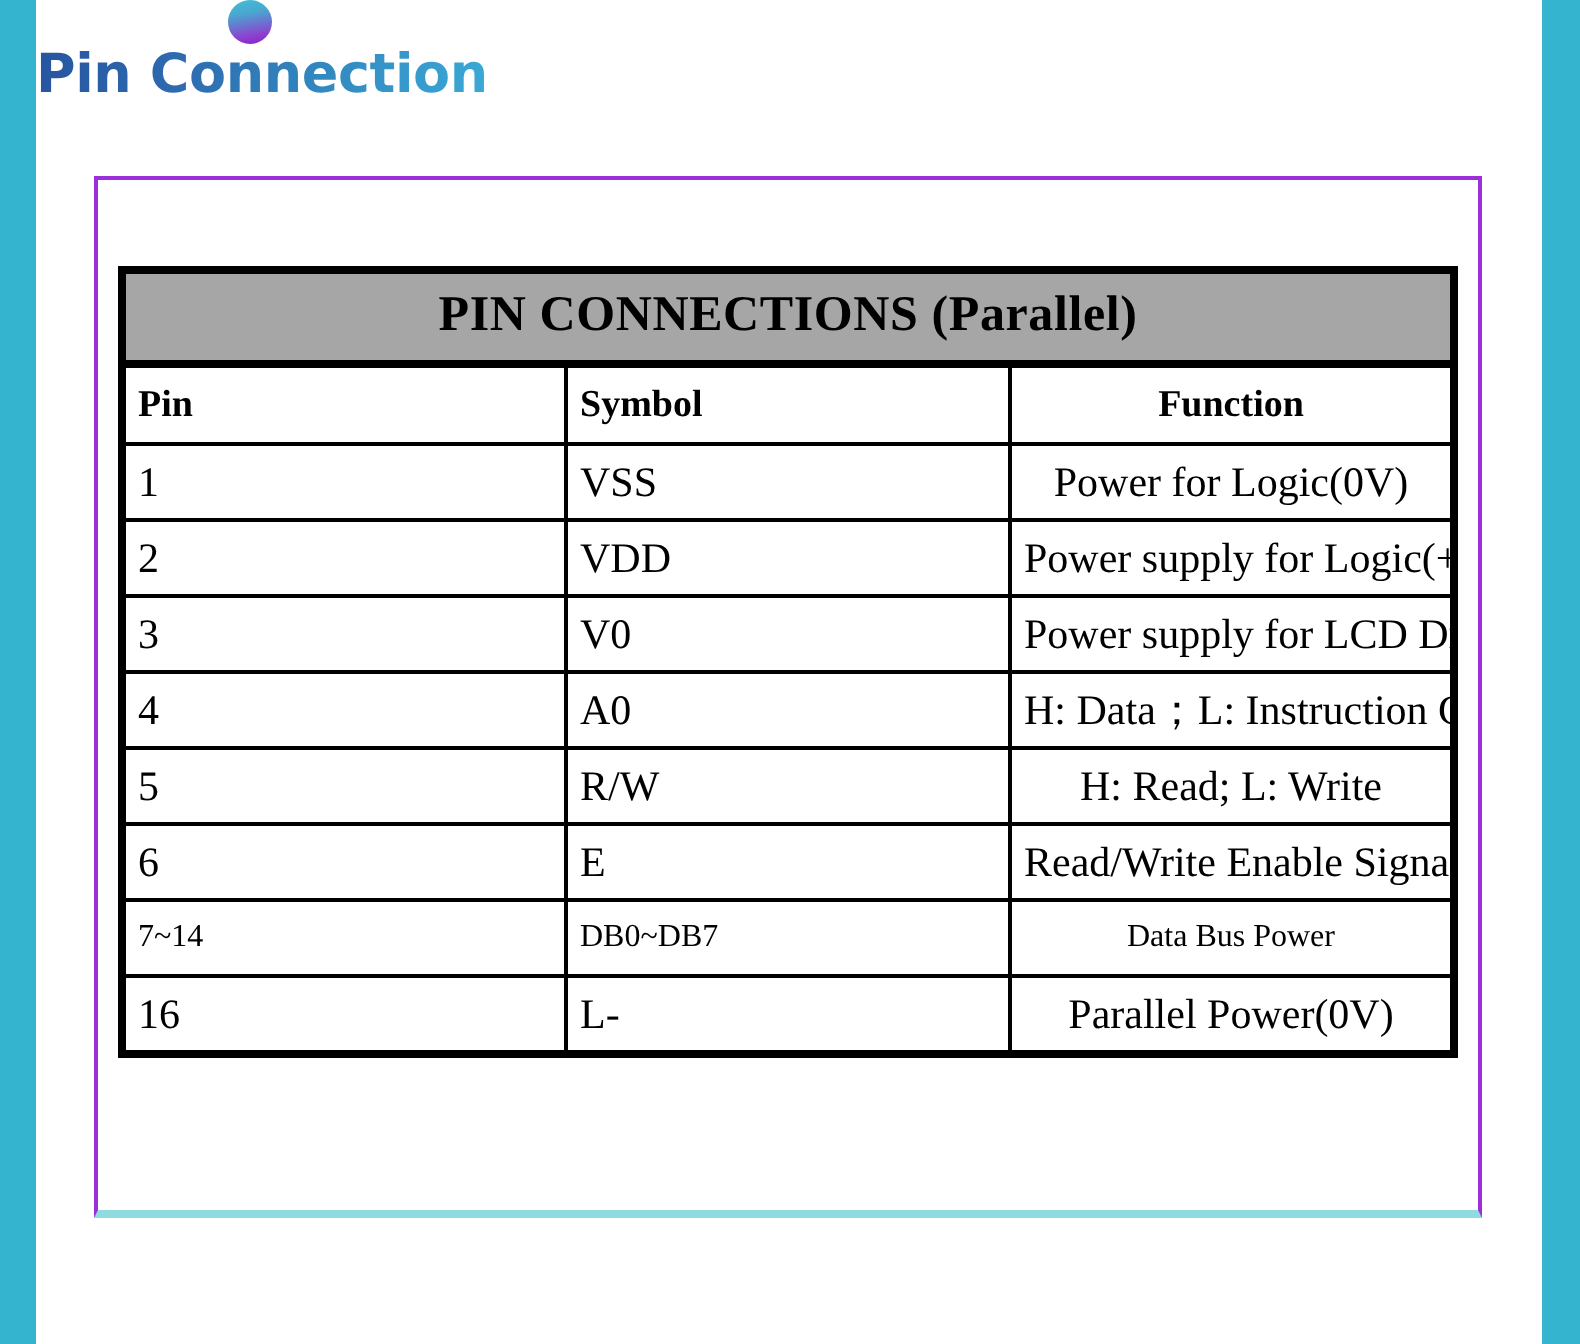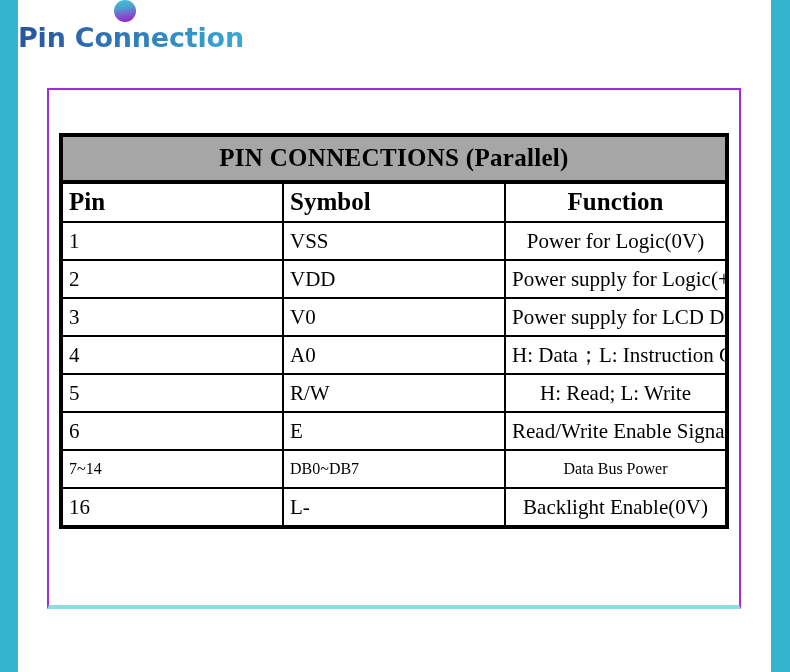--- a/index.html
+++ b/index.html
@@ -105,21 +105,21 @@
     background: #a6a6a6;
     text-align: center;
     font-weight: bold;
     font-size: 25px;
     height: 43px;
     border-bottom-width: 4px;
     letter-spacing: 0.3px;
   }
   .col-head td {
     font-weight: bold;
-    font-size: 25px;
+    font-size: 19px;
     height: 37px;
     font-family: Liberation Serif, serif;
   }
   .row-compact td {
     font-size: 16px;
   }
 </style>
 </head>
 <body>
 
@@ -175,18 +175,18 @@
         <td class="col-function">Read/Write Enable Signal</td>
       </tr>
       <tr class="row-compact">
         <td class="col-pin">7~14</td>
         <td class="col-symbol">DB0~DB7</td>
         <td class="col-function">Data Bus Power</td>
       </tr>
       <tr>
         <td class="col-pin">16</td>
         <td class="col-symbol">L-</td>
-        <td class="col-function">Backlight Enable(0V)</td>
+        <td class="col-function">Parallel Power(0V)</td>
       </tr>
     </tbody>
   </table>
 
 </div>
 
 </body></html>

